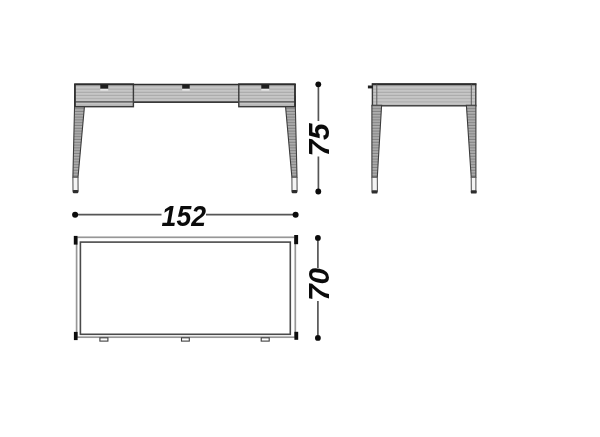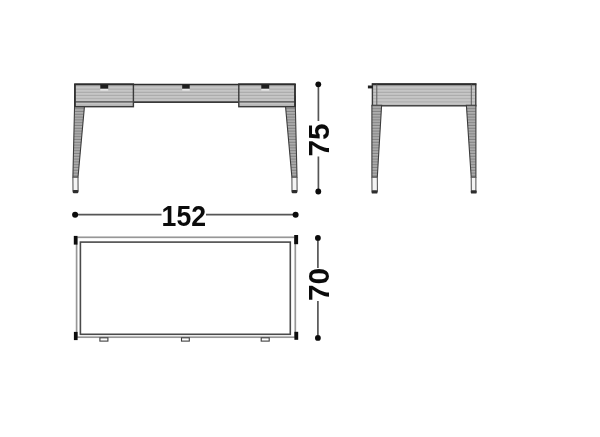--- a/index.html
+++ b/index.html
@@ -1,16 +1,16 @@
 <!DOCTYPE html>
 <html><head>
 <meta charset="utf-8">
 <style>
   html,body{margin:0;padding:0;background:#ffffff;}
-  .wrap{width:536px;height:437px;position:relative;font-family:"Liberation Sans", sans-serif;}
+  .wrap{width:536px;height:437px;position:relative;font-family:"Liberation Sans", sans-serif;font-style:italic;}
   svg{display:block;}
   text{font-family:"Liberation Sans", sans-serif;font-weight:bold;fill:#0b0b0b;}
 </style>
 </head>
 <body>
 <div class="wrap">
 <svg width="600" height="437" viewBox="0 0 600 437">
 <defs>
   <pattern id="bandfill" width="4" height="3.2" patternUnits="userSpaceOnUse">
     <rect width="4" height="3.2" fill="#c6c6c6"></rect>

